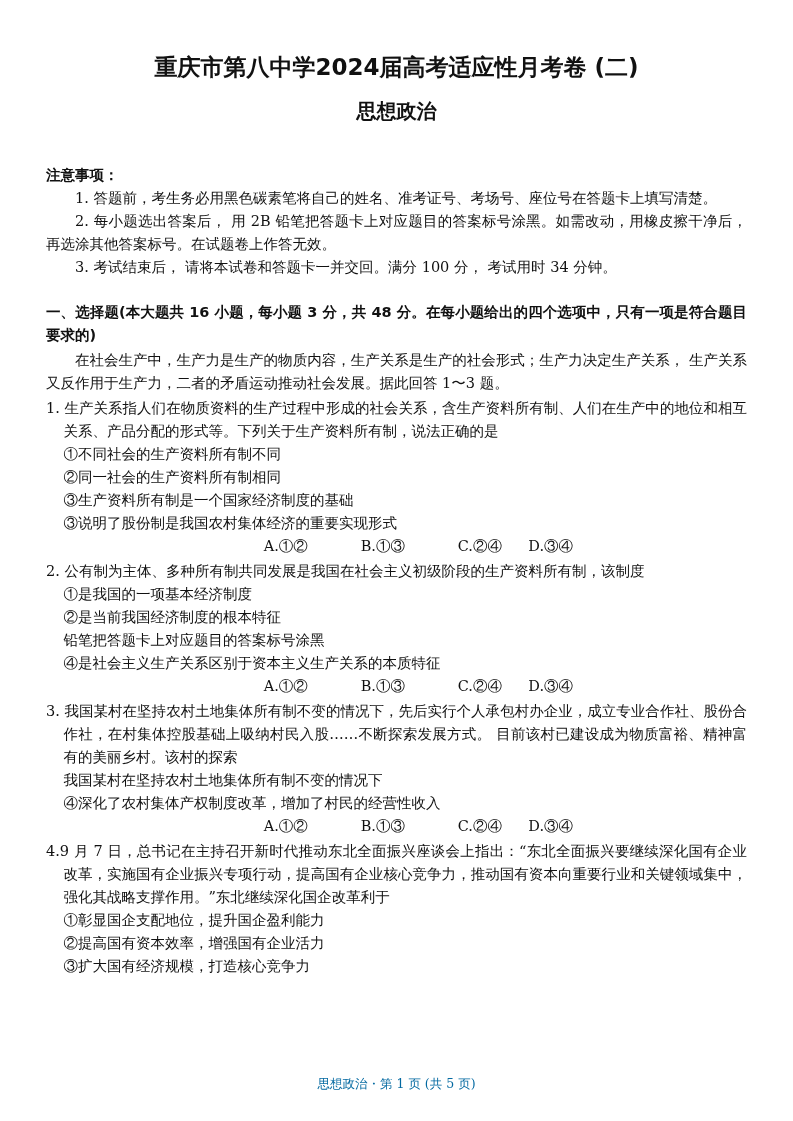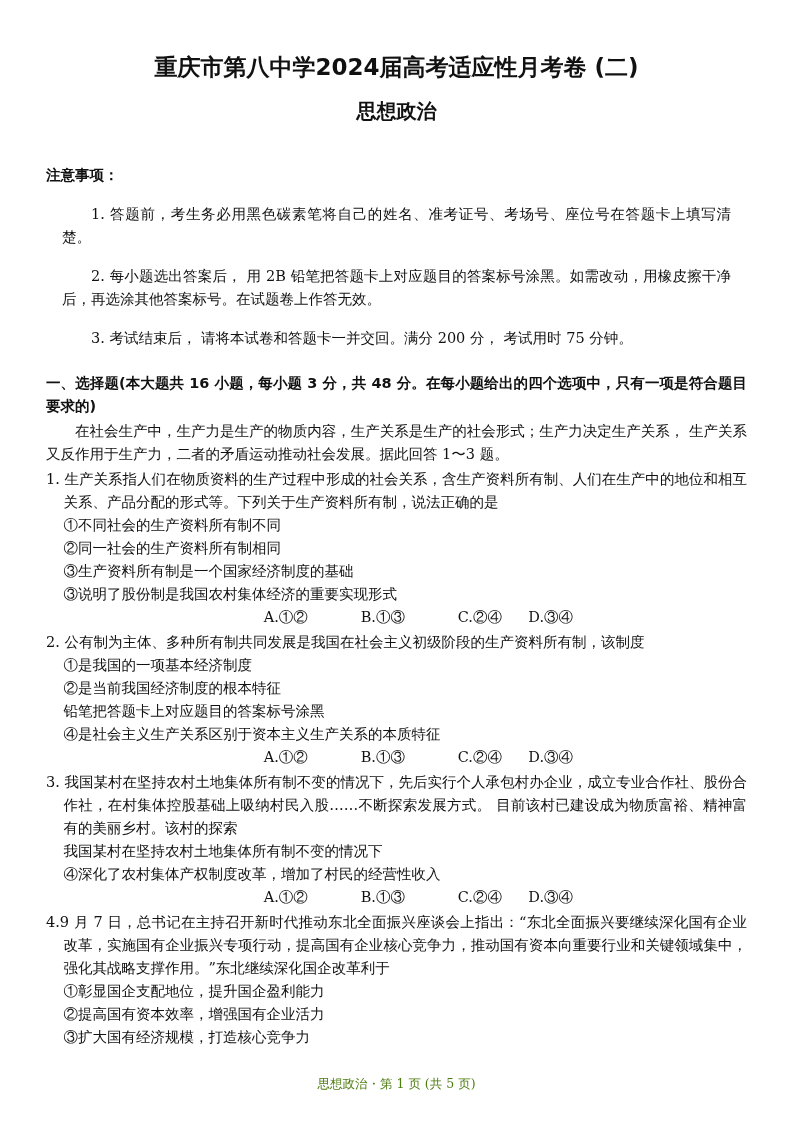--- a/index.html
+++ b/index.html
@@ -39,21 +39,21 @@
   }
   .notice {
     margin-top: 40px;
   }
   .notice-heading {
     font-family: "DejaVu Sans", "Liberation Sans", sans-serif;
     font-weight: 700;
     margin: 0;
   }
   .notice-item {
-    margin: 16px;
+    margin: 0;
     text-indent: 2em;
     text-align: justify;
   }
   .section-heading {
     font-family: "DejaVu Sans", "Liberation Sans", sans-serif;
     font-weight: 700;
     margin: 22px 0 0 0;
     text-align: justify;
   }
   .passage {
@@ -85,36 +85,36 @@
   .choice:last-child {
     min-width: 0;
   }
   .footer {
     position: absolute;
     left: 0;
     right: 0;
     bottom: 26px;
     text-align: center;
     font-size: 12.5px;
-    color: #4d7c0f;
+    color: #0369a1;
   }
 </style>
 </head>
 <body>
 
 <div class="page">
 
   <h1 class="doc-title">重庆市第八中学2024届高考适应性月考卷 (二)</h1>
   <h2 class="doc-subtitle">思想政治</h2>
 
   <div class="notice">
     <p class="notice-heading">注意事项：</p>
     <p class="notice-item">1. 答题前，考生务必用黑色碳素笔将自己的姓名、准考证号、考场号、座位号在答题卡上填写清楚。</p>
     <p class="notice-item">2. 每小题选出答案后， 用 2B 铅笔把答题卡上对应题目的答案标号涂黑。如需改动，用橡皮擦干净后，再选涂其他答案标号。在试题卷上作答无效。</p>
-    <p class="notice-item">3. 考试结束后， 请将本试卷和答题卡一并交回。满分 200 分， 考试用时 75 分钟。</p>
+    <p class="notice-item">3. 考试结束后， 请将本试卷和答题卡一并交回。满分 100 分， 考试用时 34 分钟。</p>
   </div>
 
   <p class="section-heading">一、选择题(本大题共 16 小题，每小题 3 分，共 48 分。在每小题给出的四个选项中，只有一项是符合题目要求的)</p>
 
   <p class="passage">在社会生产中，生产力是生产的物质内容，生产关系是生产的社会形式；生产力决定生产关系， 生产关系又反作用于生产力，二者的矛盾运动推动社会发展。据此回答 1〜3 题。</p>
 
   <div class="question">
     <p class="stem"><span>1.</span><span> 生产关系指人们在物质资料的生产过程中形成的社会关系，含生产资料所有制、人们在生产中的地位和相互关系、产品分配的形式等。下列关于生产资料所有制，说法正确的是</span></p>
     <p class="option">①不同社会的生产资料所有制不同</p>
     <p class="option">②同一社会的生产资料所有制相同</p>

